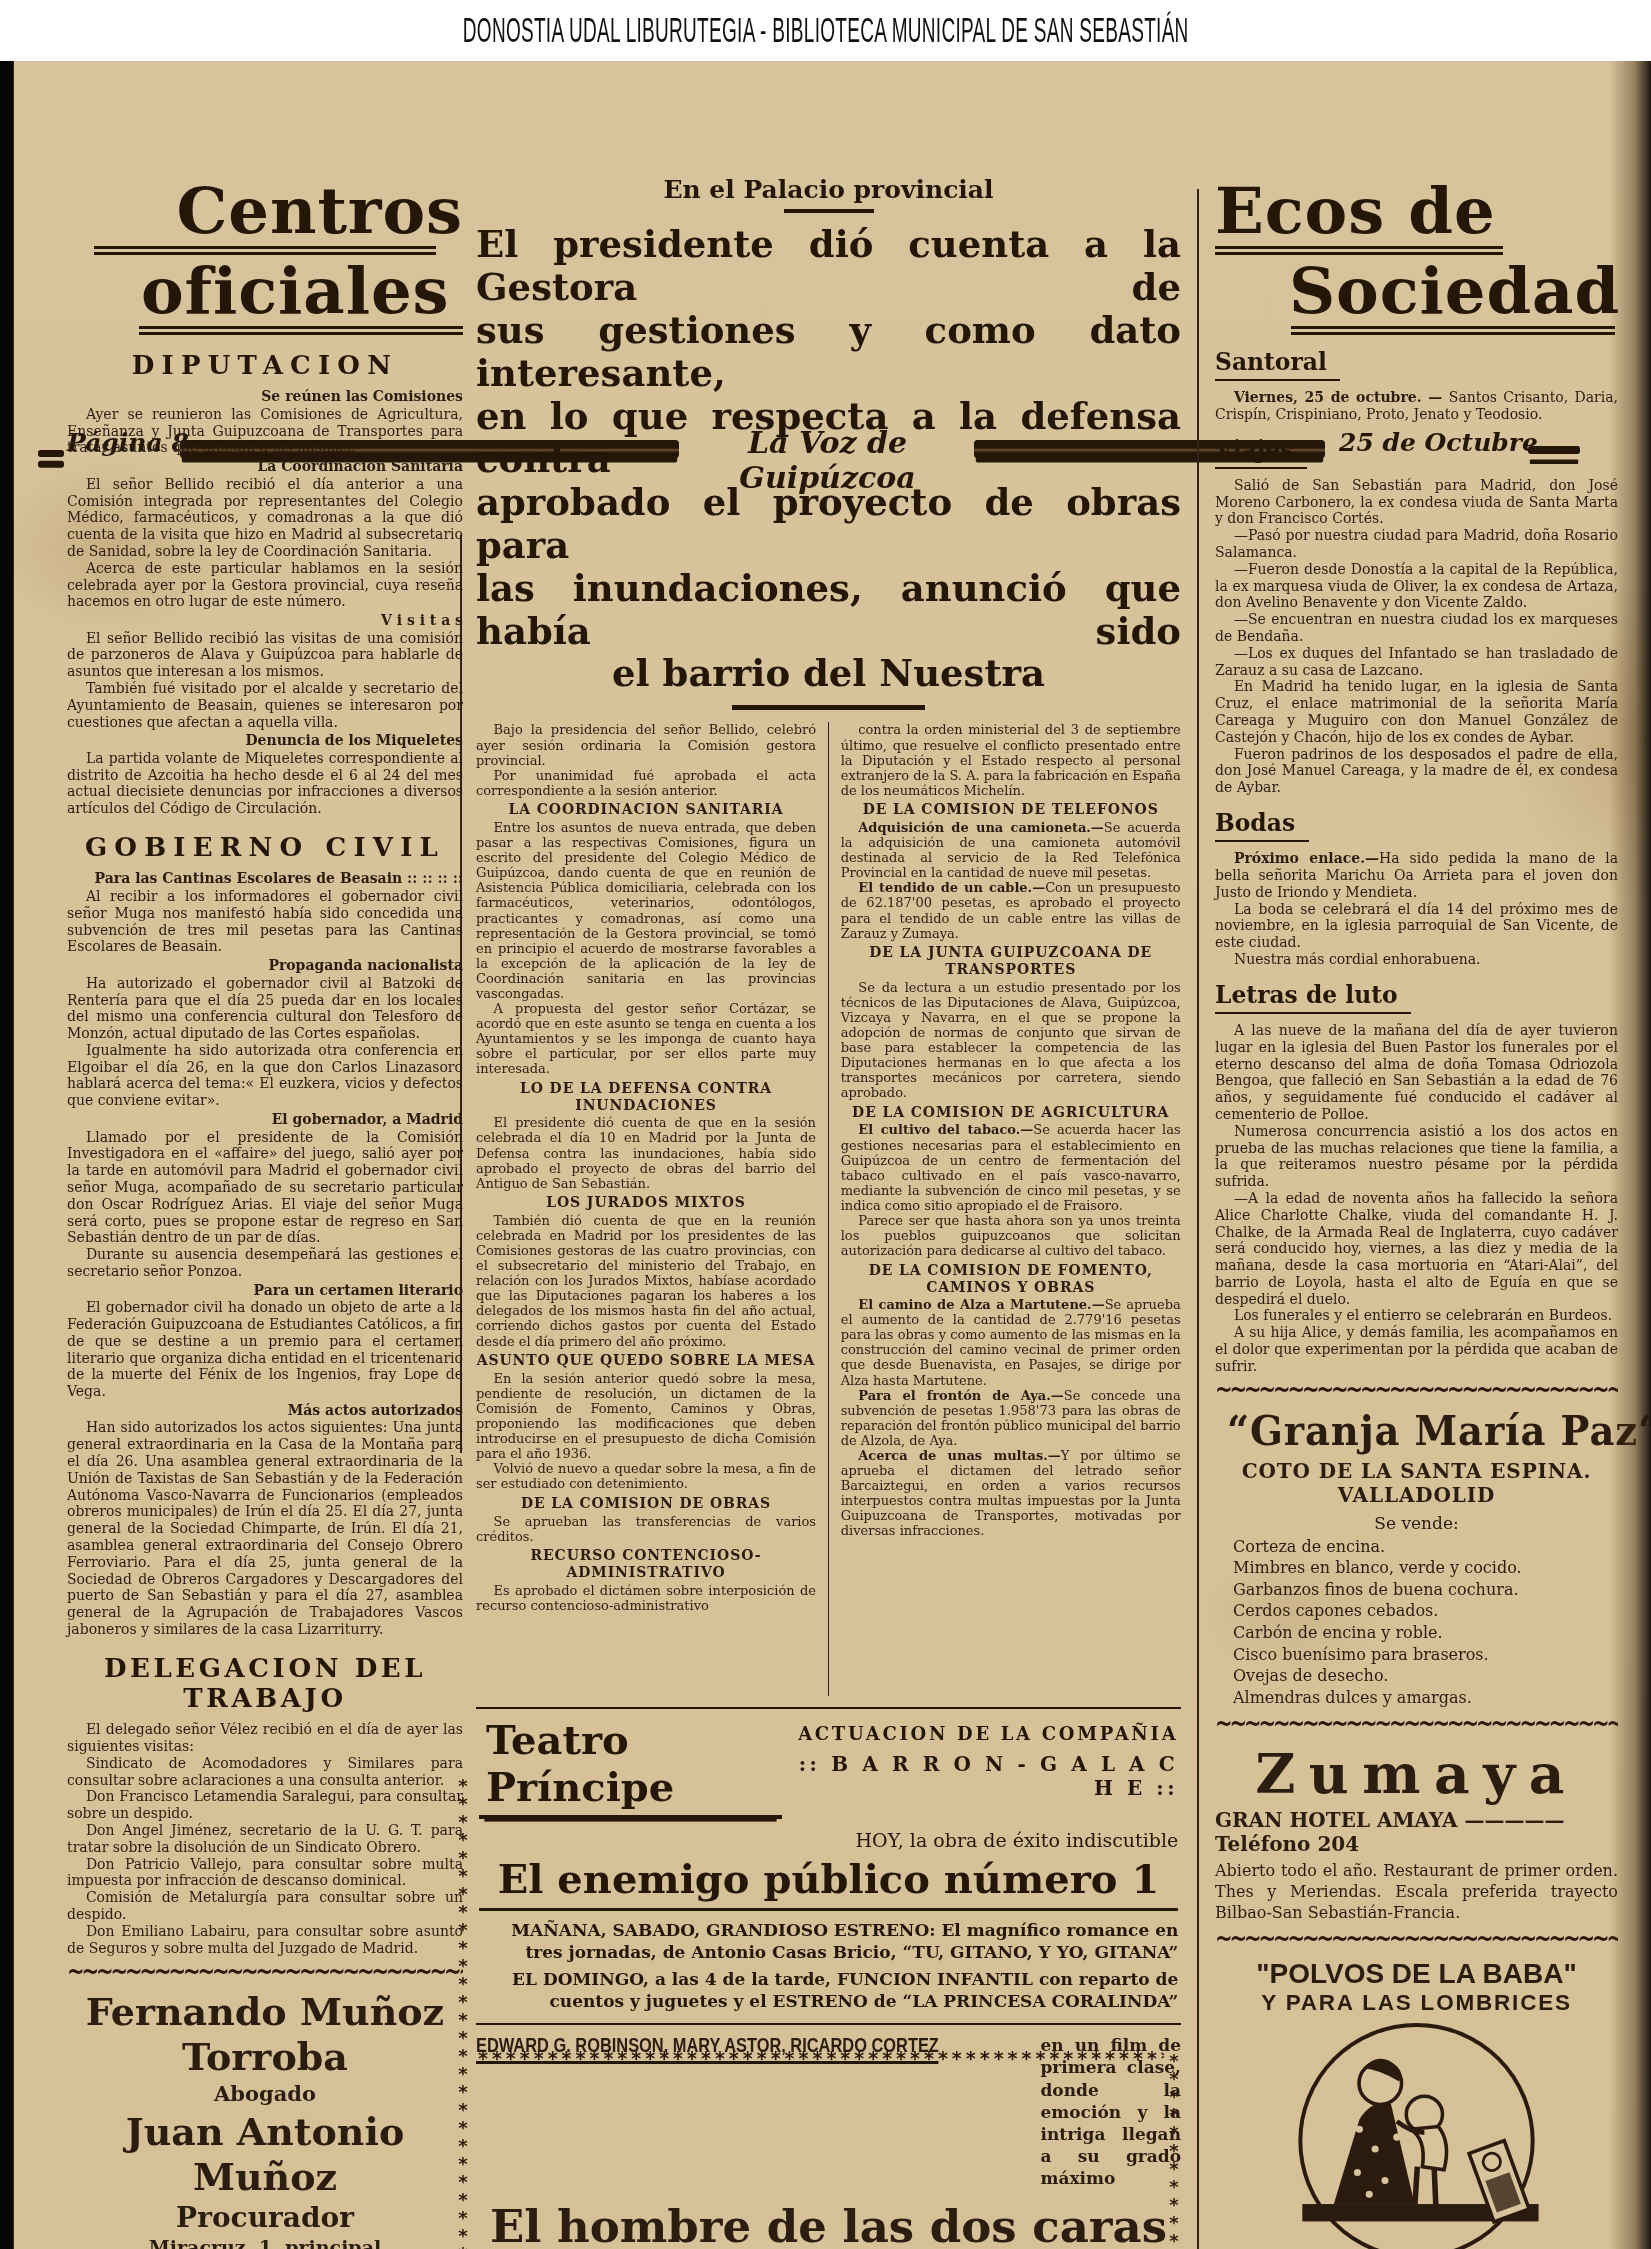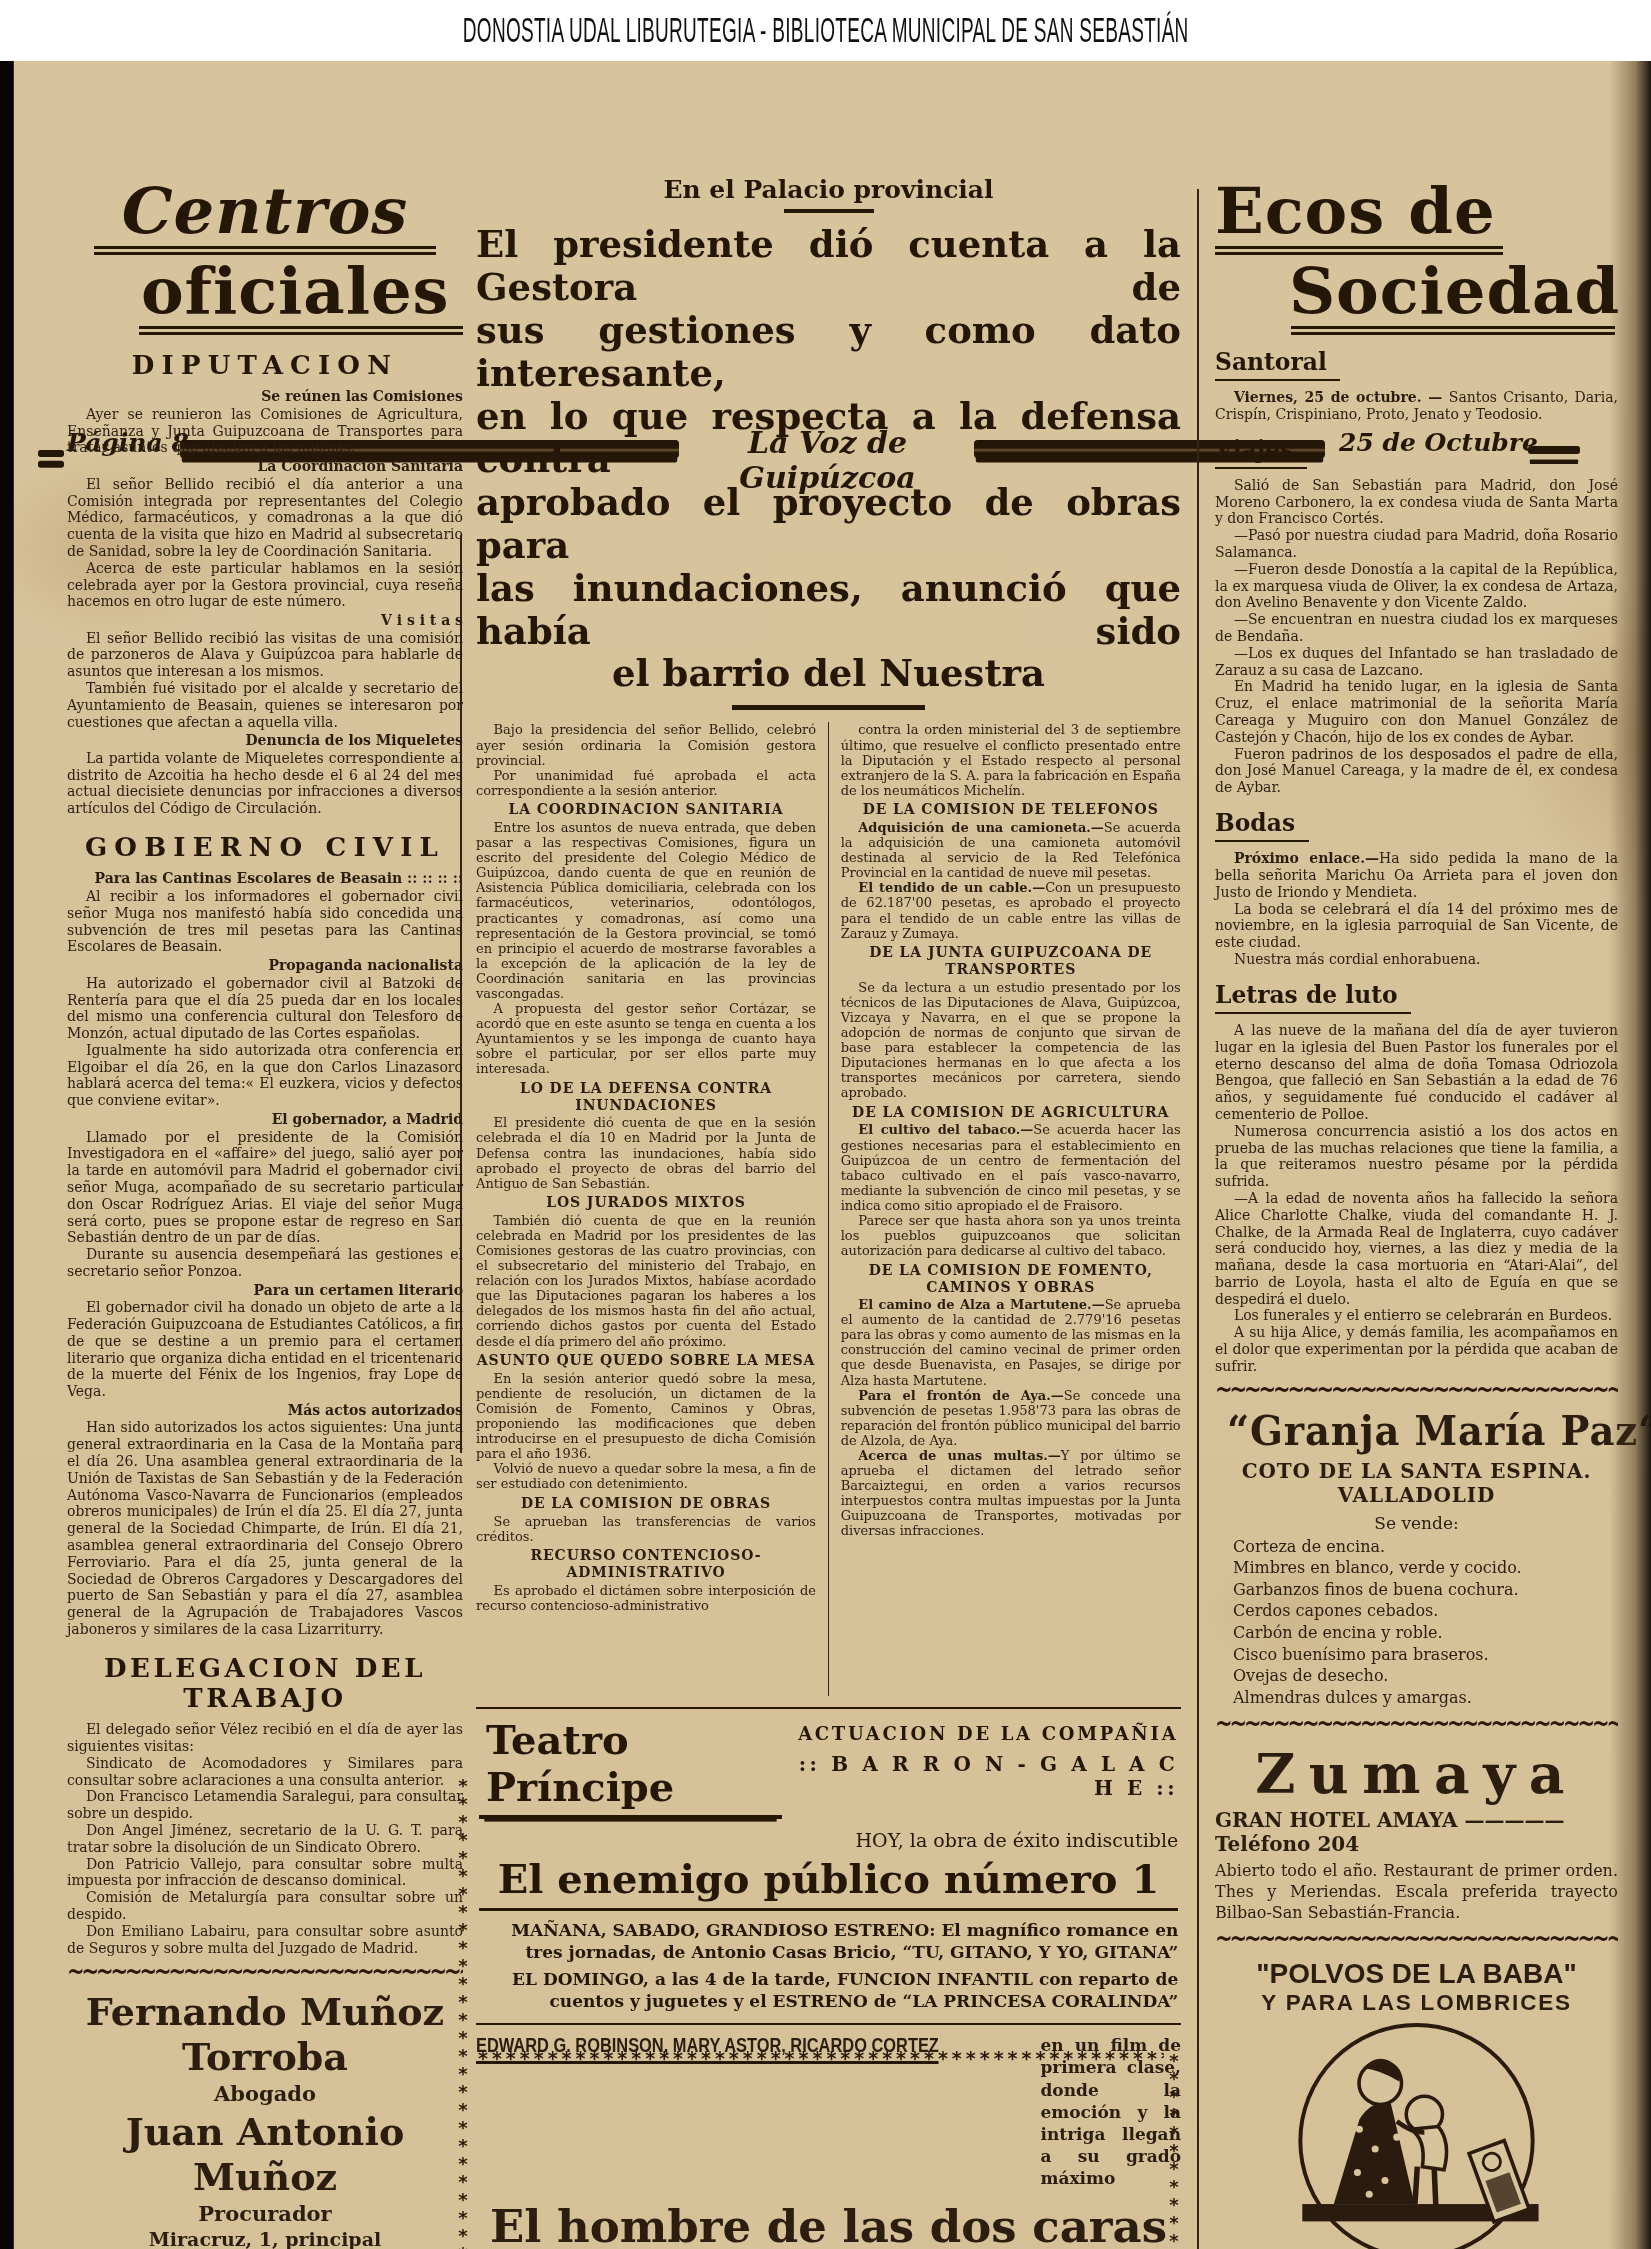--- a/index.html
+++ b/index.html
@@ -117,21 +117,21 @@
   <div class="mh-bar" id="mh-bar-a"></div>
   <div class="mh" id="mh-title">La Voz de Guipúzcoa</div>
   <div class="mh-bar" id="mh-bar-b"></div>
   <div class="mh" id="mh-date">25 de Octubre</div>
   <div class="mh-tick" id="mh-tick-r"></div>
 
   <div class="vrule" id="vrule-left"></div>
   <div class="vrule" id="vrule-right"></div>
 
   <div class="col" id="left-col">
-    <div class="bigtitle" style="text-align:center;font-style:italic;">Centros</div>
+    <div class="bigtitle" style="text-align:right;">Centros</div>
     <div class="drule" style="width:342px;margin:2.7px auto 4.5px;"></div>
     <div class="bigtitle shift">oficiales</div>
     <div class="drule" style="width:324px;margin:2.7px 0 9px 72px;"></div>
 
     <div class="sechead">DIPUTACION</div>
     <div>
         <p class="sub-r">Se reúnen las Comisiones</p>
         <p class="para">Ayer se reunieron las Comisiones de Agricultura, Enseñanza y Junta Guipuzcoana de Transportes para tratar asuntos que afectan a las mismas.</p>
         <p class="sub-r">La Coordinación Sanitaria</p>
         <p class="para">El señor Bellido recibió el día anterior a una Comisión integrada por representantes del Colegio Médico, farmacéuticos, y comadronas a la que dió cuenta de la visita que hizo en Madrid al subsecretario de Sanidad, sobre la ley de Coordinación Sanitaria.</p>
@@ -168,21 +168,21 @@
         <p class="para">Don Patricio Vallejo, para consultar sobre multa impuesta por infracción de descanso dominical.</p>
         <p class="para">Comisión de Metalurgía para consultar sobre un despido.</p>
         <p class="para">Don Emiliano Labairu, para consultar sobre asunto de Seguros y sobre multa del Juzgado de Madrid.</p>
       </div>
 
     <div class="wavy">~~~~~~~~~~~~~~~~~~~~~~~~~~~~~~~~~~~~~~~~~~~~~~~~~~~~~~~~</div>
     <div style="text-align:center;">
       <div style="font-weight:bold;font-size:38px;margin-top:4.5px;">Fernando Muñoz Torroba</div>
       <div style="font-weight:bold;font-size:21px;margin:2.7px 0;">Abogado</div>
       <div style="font-weight:bold;font-size:38px;">Juan Antonio Muñoz</div>
-      <div style="font-weight:bold;font-size:21px;margin:1.8px 0;">Procurador</div>
+      <div style="font-weight:bold;font-size:28px;margin:1.8px 0;">Procurador</div>
       <div style="font-weight:bold;font-size:19px;">Miracruz, 1, principal</div>
     </div>
   </div>
 
   <div class="col" id="center-col">
     <div class="kicker">En el Palacio provincial</div>
     <div class="kicker-rule"></div>
     <div class="headline">
         <div>El presidente dió cuenta a la Gestora de</div>
         <div>sus gestiones y como dato interesante,</div>

